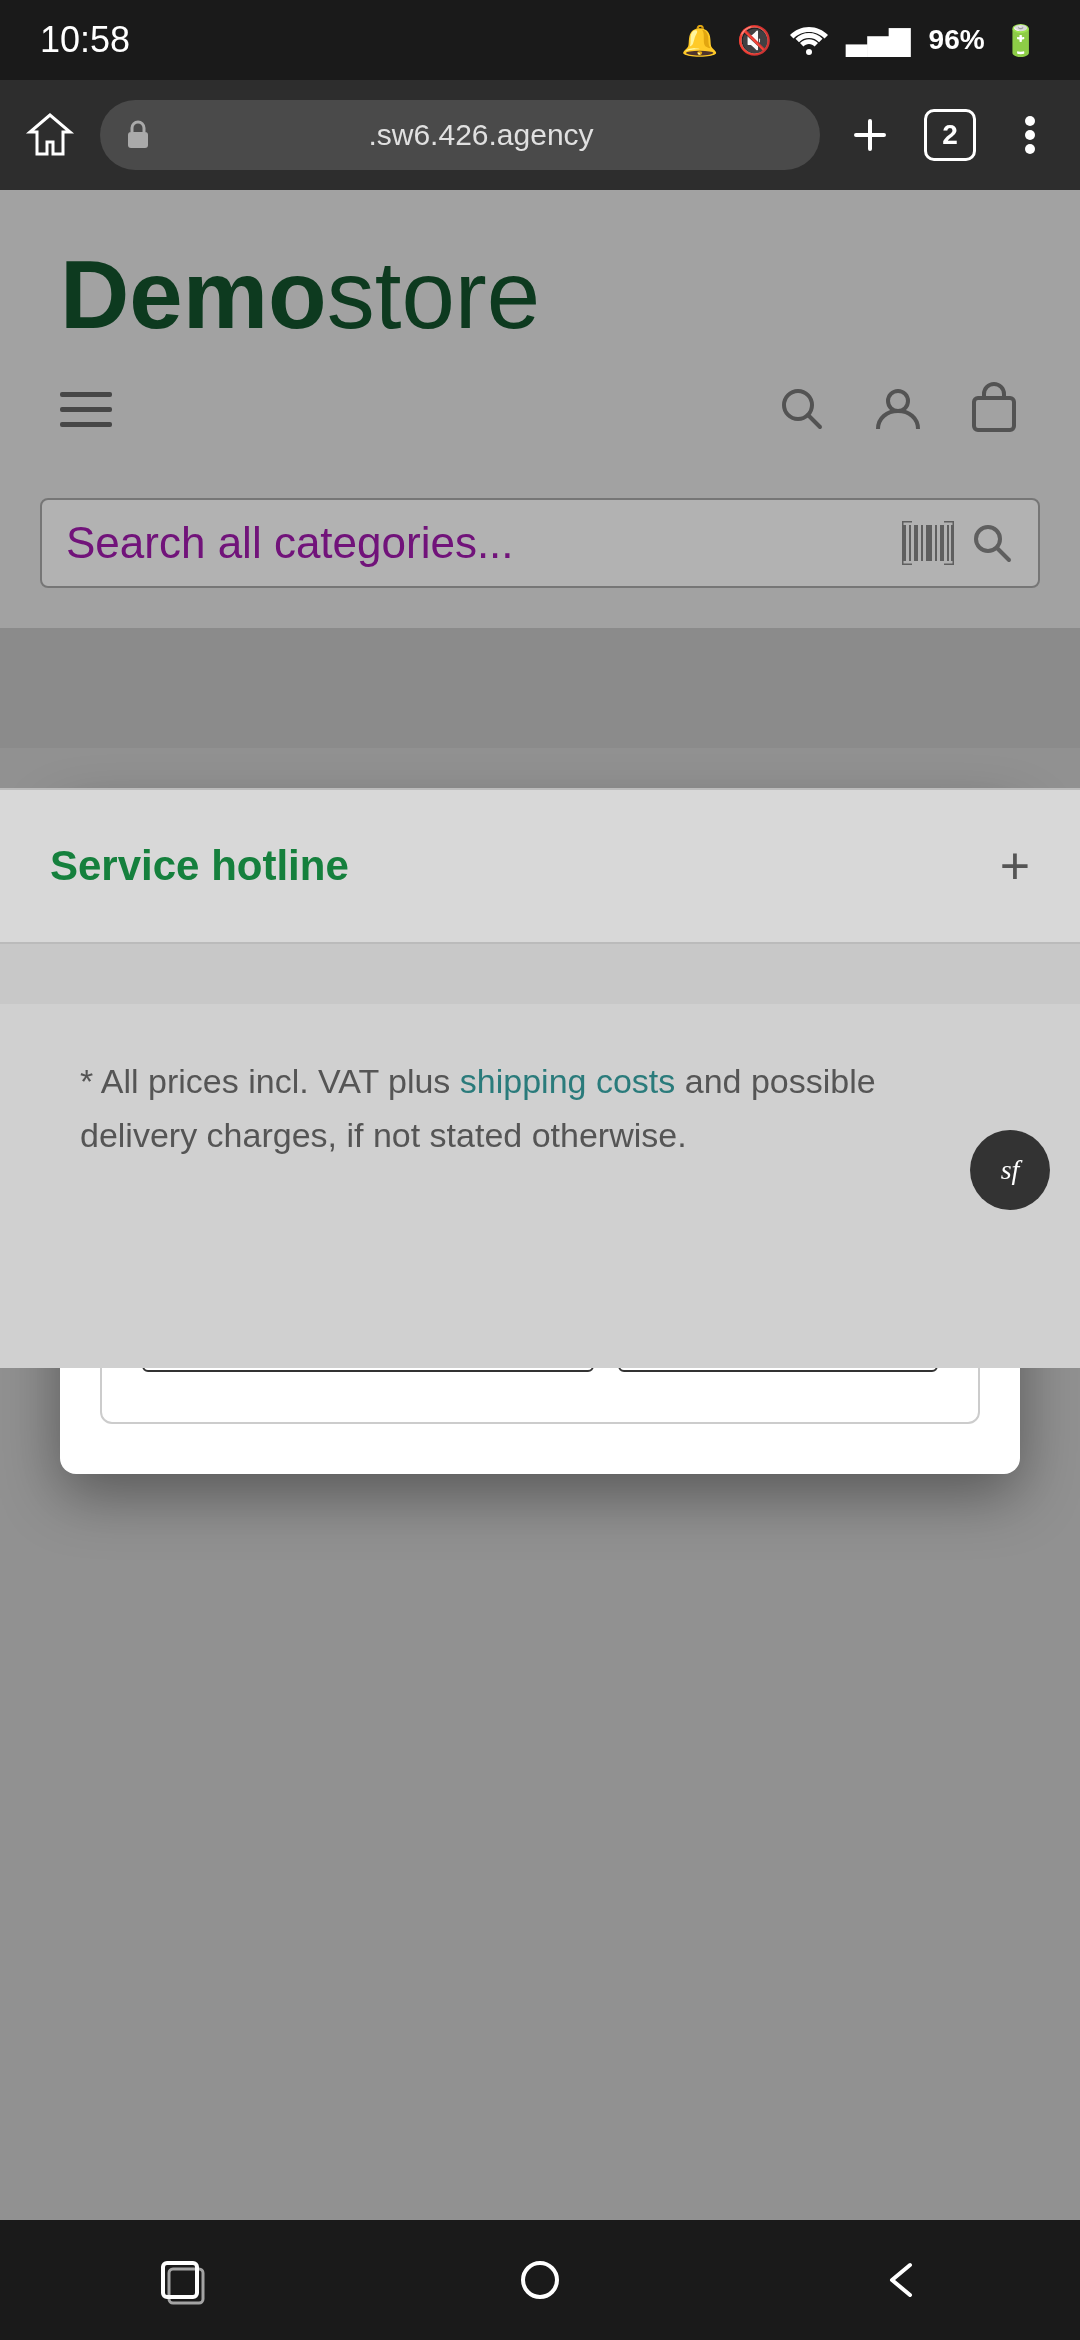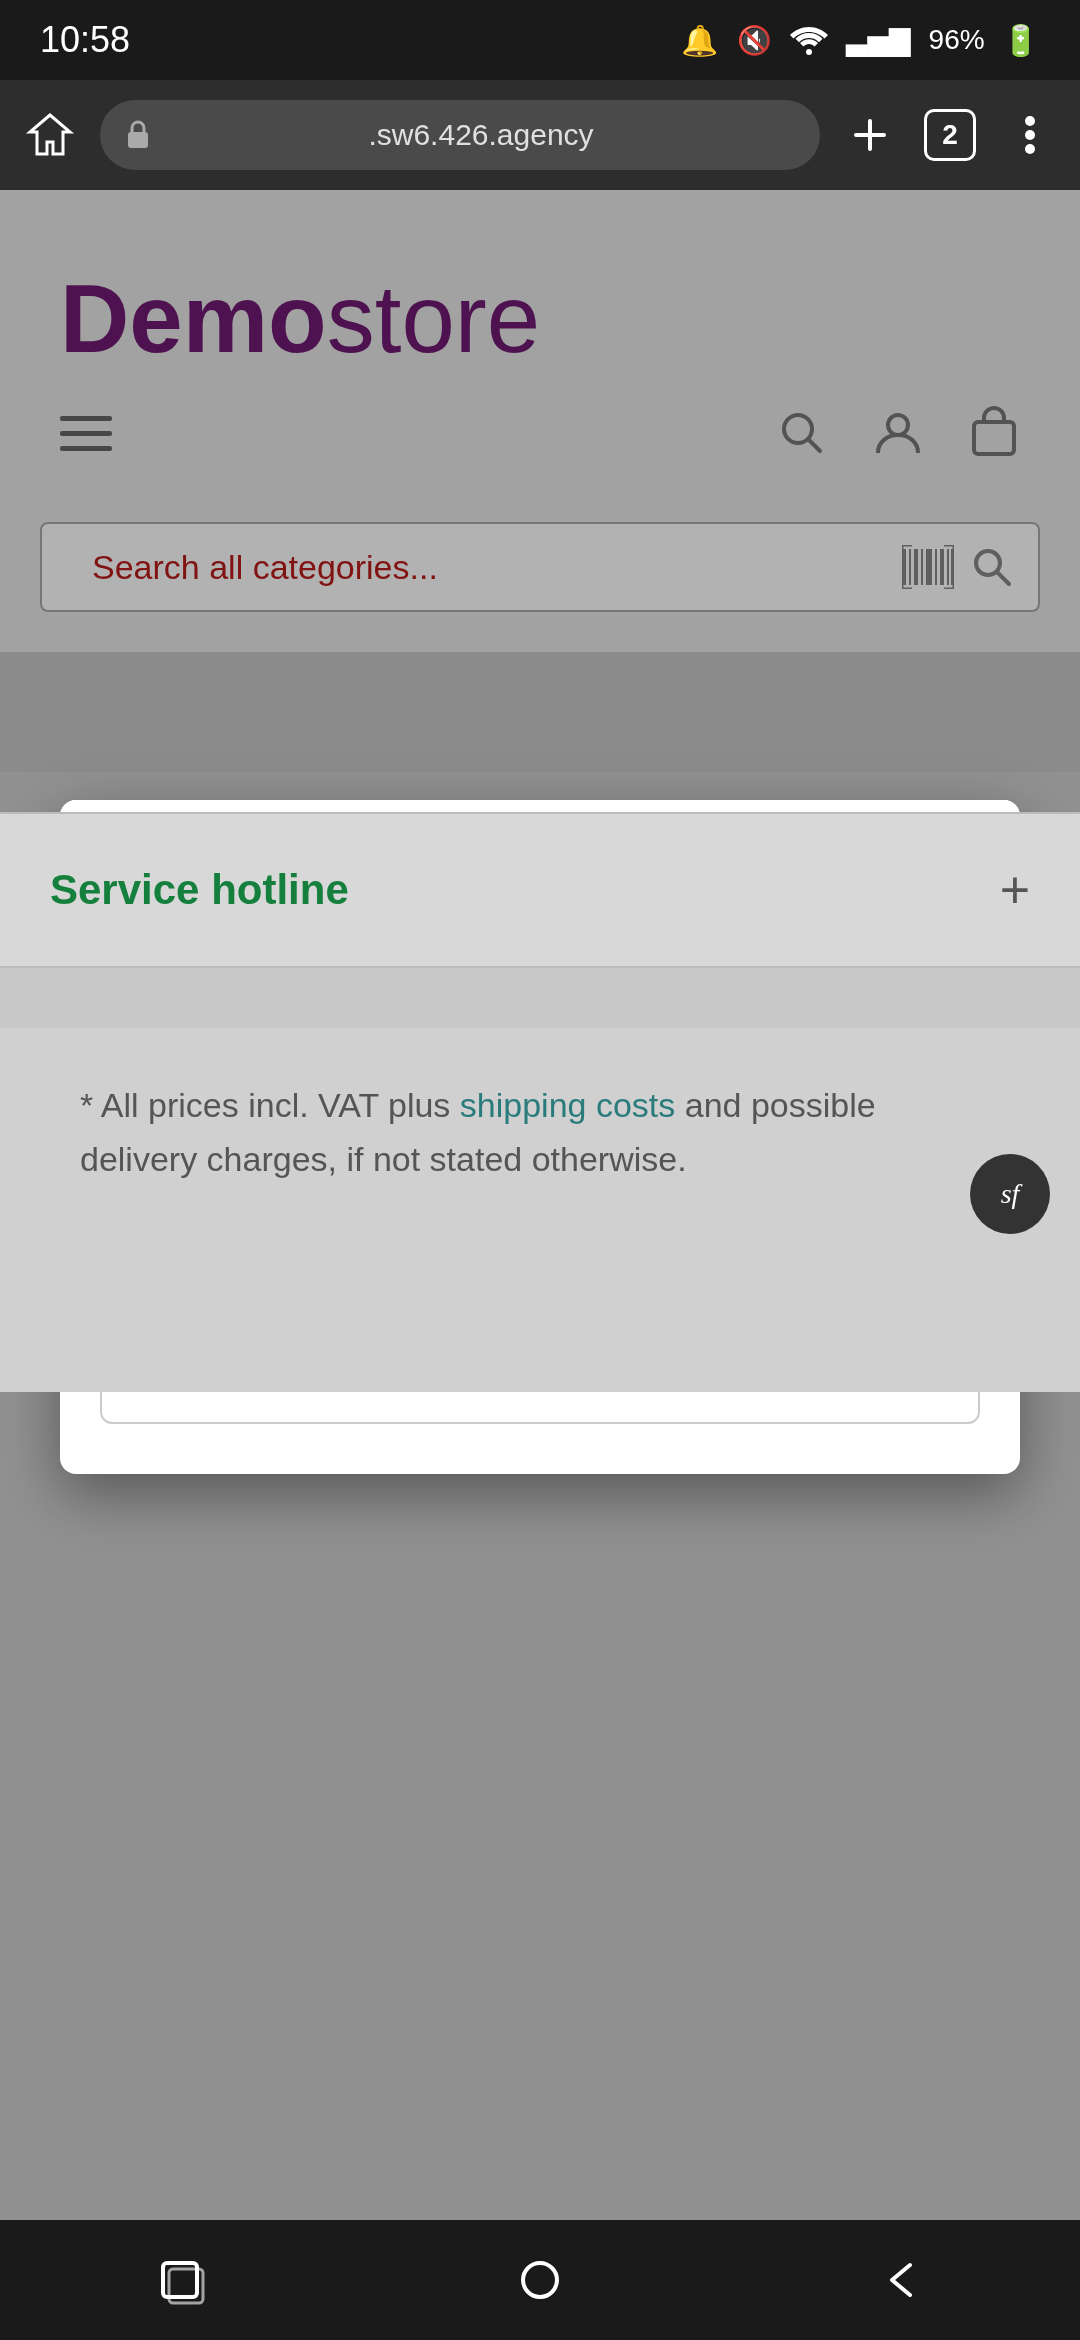--- a/index.html
+++ b/index.html
@@ -124,25 +124,24 @@
     
     .store-header {
       width: 100%;
       background: #e8e8e8;
       padding: 50px 40px 30px;
     }
 
     .store-logo {
       font-size: 96px;
       font-weight: 900;
-      color: #701a75;
+      color: #14532d;
       margin-bottom: 30px;
       text-align: left;
       padding-left: 20px;
-      margin-top: 24px;
     }
 
     .store-logo span.light {
       font-weight: 400;
     }
 
     .store-nav {
       display: flex;
       align-items: center;
       justify-content: space-between;
@@ -188,23 +187,22 @@
       border-radius: 8px;
       background: white;
       display: flex;
       align-items: center;
       padding: 0 24px;
       gap: 16px;
     }
 
     .search-placeholder {
       flex: 1;
-      font-size: 34px;
-      color: #b91c1c;
-      margin-left: 26px;
+      font-size: 44px;
+      color: #a21caf;
     }
 
     .barcode-icon {
       font-size: 44px;
       color: #888;
     }
 
     .search-mag-icon {
       font-size: 44px;
       color: #888;
@@ -431,21 +429,21 @@
     <span class="status-icon-text">
       <svg width="38" height="32" viewBox="0 0 38 32" fill="white">
         <path d="M19 8C13 8 7.5 10.5 3.5 14.5L0 11C5 6 11.6 3 19 3s14 3 19 8l-3.5 3.5C30.5 10.5 25 8 19 8z"></path>
         <path d="M19 14c-4 0-7.5 1.6-10 4.2l-3.5-3.5C9 10.8 13.7 9 19 9s10 1.8 13.5 5.7L29 18.2C26.5 15.6 23 14 19 14z"></path>
         <path d="M19 20c-2.2 0-4.2.9-5.6 2.4L10 19c2.4-2.4 5.7-3.8 9-3.8s6.6 1.4 9 3.8l-3.4 3.4C23.2 20.9 21.2 20 19 20z"></path>
         <circle cx="19" cy="28" r="3"></circle>
       </svg>
     </span>
 
     <span class="status-icon-text" style="font-size:28px;">▃▅▇</span>
-    <span class="status-icon-text" style="font-size:28px;">96%</span>
+    <span class="status-icon-text" style="font-size:28px;font-weight:bold;">96%</span>
 
     <span class="status-icon-text" style="font-size:30px;">🔋</span>
   </div>
 </div>
 
 <div class="browser-bar">
   <div class="browser-home-btn">
     <svg width="50" height="50" viewBox="0 0 50 50" fill="none">
       <path d="M25 5L5 22h7v22h10V32h6v12h10V22h7L25 5z" stroke="white" stroke-width="3" fill="none"></path>
     </svg>

